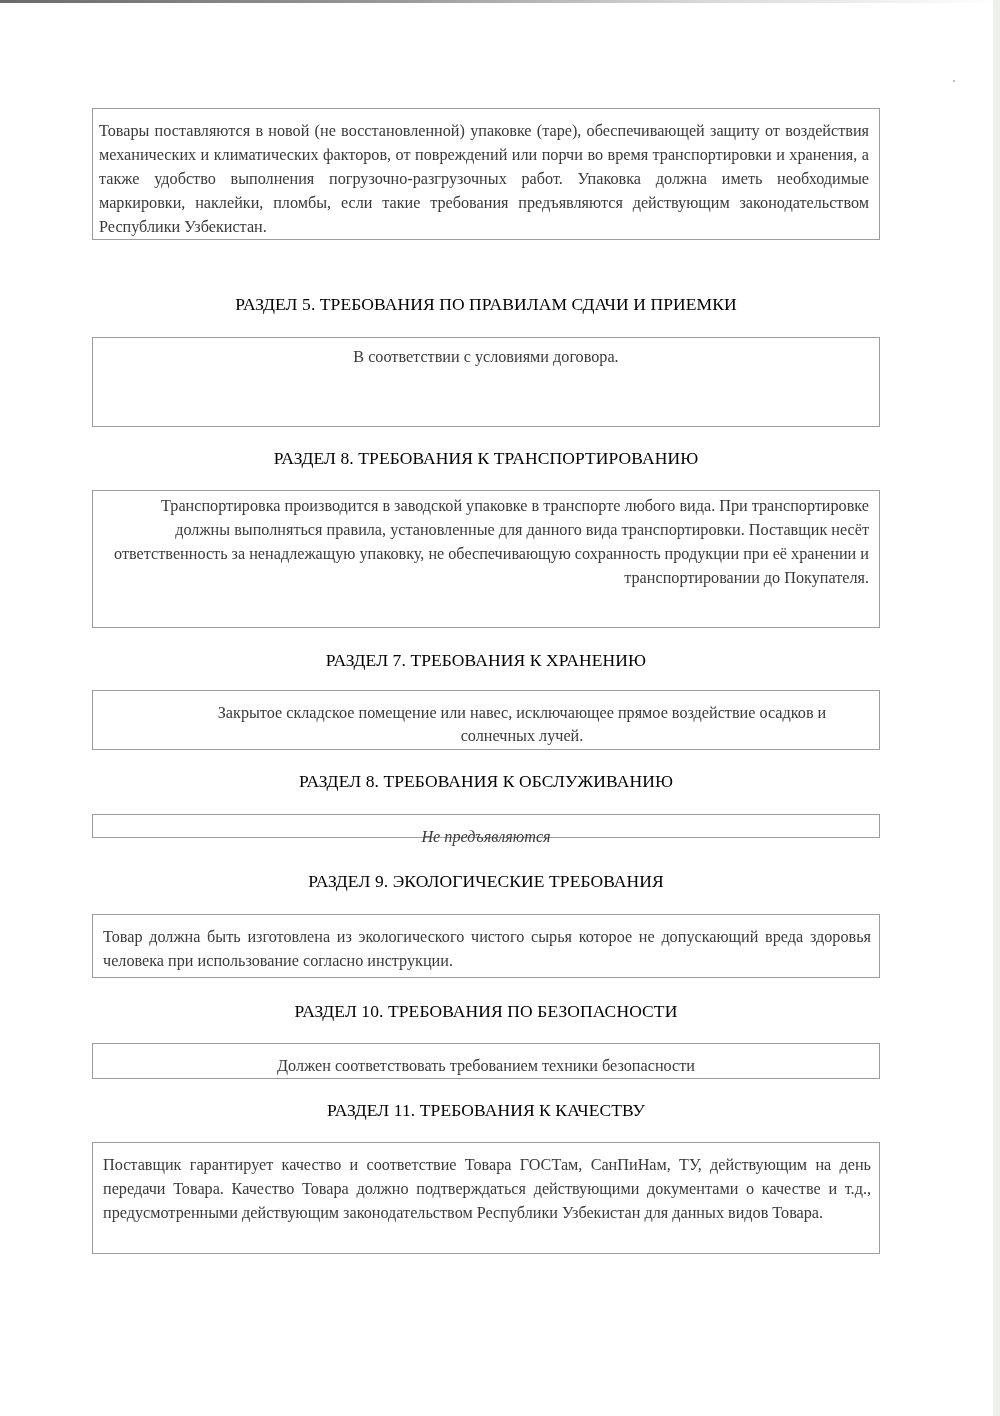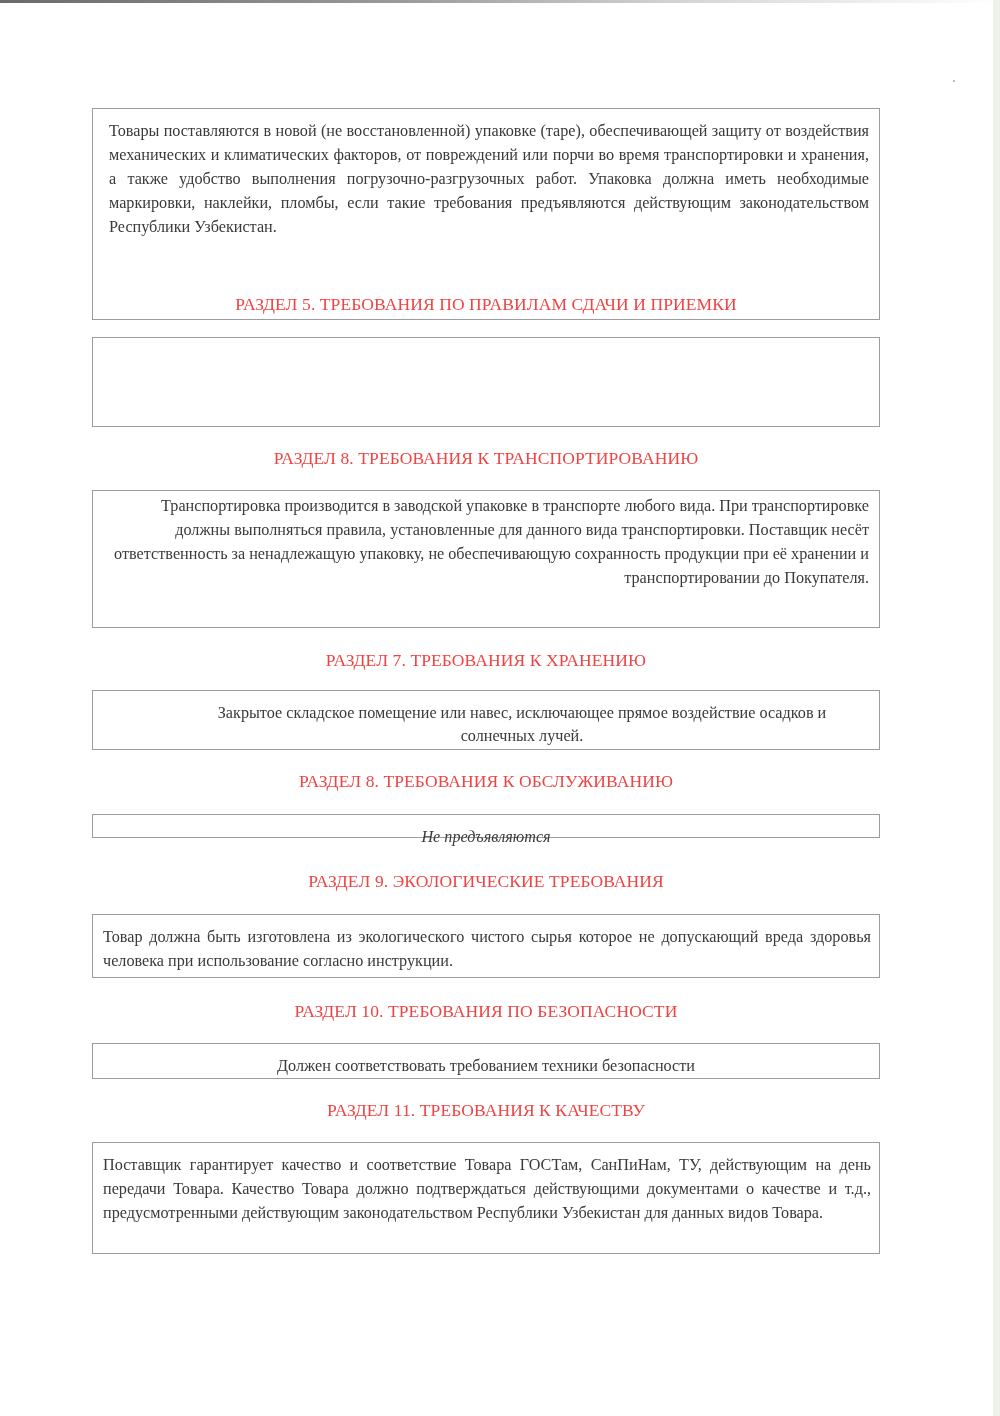--- a/index.html
+++ b/index.html
@@ -9,38 +9,39 @@
   }
   .top-shadow { position: absolute; left: 0; top: 0; width: 1000px; height: 3px;
     background: linear-gradient(to right, #6a6a6a, #9a9a9a 40%, #d8d8d8 70%, #ffffff); }
   .right-strip { position: absolute; right: 0; top: 0; width: 7px; height: 1416px; background: #eef0ea; }
   .speck { position: absolute; width: 2px; height: 2px; background: #aaa; border-radius: 1px; }
 
   .box { position: absolute; left: 92px; width: 788px; border: 1px solid #9c9c9c; box-sizing: border-box; background: #fff; }
   .box p { margin: 0; font-size: 16.2px; line-height: 24px; }
   .justify { text-align: justify; text-align-last: left; }
   .center { text-align: center; }
-  .heading { position: absolute; left: 92px; width: 788px; text-align: center; font-size: 17.5px; color: #ef4444; letter-spacing: 0.1px; }
+  .heading { position: absolute; left: 92px; width: 788px; text-align: center; font-size: 17.5px; color: #000000; letter-spacing: 0.1px; }
   .row { border-bottom: 1px solid #9c9c9c; padding: 8px 12px; text-align: center; font-size: 16.2px; }
   .row:last-child { border-bottom: none; }
   .italic { font-style: italic; }
 </style>
 </head>
 <body>
 
 <div class="top-shadow"></div>
 <div class="right-strip"></div>
 <div class="speck" style="left:953px;top:80px;"></div>
 
-<div class="box" style="top:108px;height:212px;padding:10px 10px 0 16px;">
+<div class="box" style="top:108px;height:132px;padding:10px 10px 0 6px;">
   <p class="justify">Товары поставляются в новой (не восстановленной) упаковке (таре), обеспечивающей защиту от воздействия механических и климатических факторов, от повреждений или порчи во время транспортировки и хранения, а также удобство выполнения погрузочно-разгрузочных работ. Упаковка должна иметь необходимые маркировки, наклейки, пломбы, если такие требования предъявляются действующим законодательством Республики Узбекистан.</p>
 </div>
 
 <div class="heading" style="top:294px;">РАЗДЕЛ 5. ТРЕБОВАНИЯ ПО ПРАВИЛАМ СДАЧИ И ПРИЕМКИ</div>
 <div class="box" style="top:337px;height:90px;">
+  <div class="row" style="padding-top:10px;">В соответствии с условиями договора.</div>
 </div>
 
 <div class="heading" style="top:448px;">РАЗДЕЛ 8. ТРЕБОВАНИЯ К ТРАНСПОРТИРОВАНИЮ</div>
 <div class="box" style="top:490px;height:138px;padding:3px 10px 0 10px;text-align:right;">
   <p>Транспортировка производится в заводской упаковке в транспорте любого вида. При транспортировке должны выполняться правила, установленные для данного вида транспортировки. Поставщик несёт ответственность за ненадлежащую упаковку, не обеспечивающую сохранность продукции при её хранении и транспортировании до Покупателя.</p>
 </div>
 
 <div class="heading" style="top:650px;">РАЗДЕЛ 7. ТРЕБОВАНИЯ К ХРАНЕНИЮ</div>
 <div class="box" style="top:690px;height:60px;padding:11px 18px 0 90px;">
   <p class="center" style="line-height:23px;">Закрытое складское помещение или навес, исключающее прямое воздействие осадков и солнечных лучей.</p>

